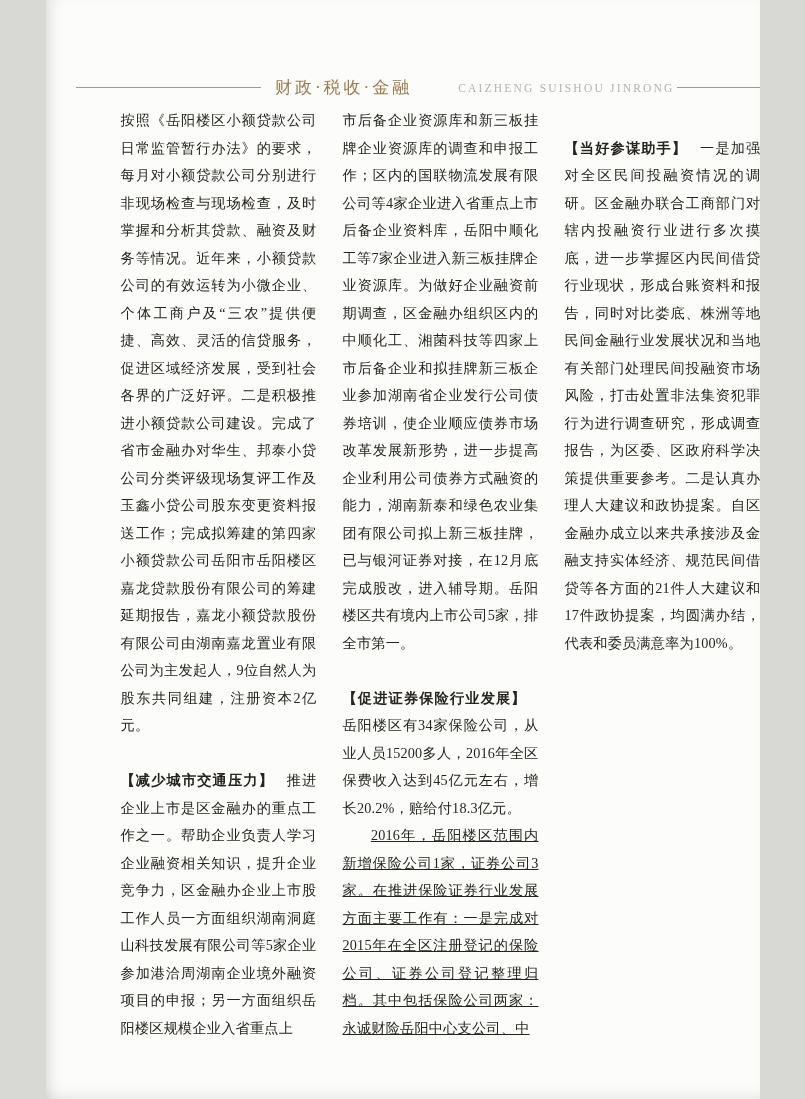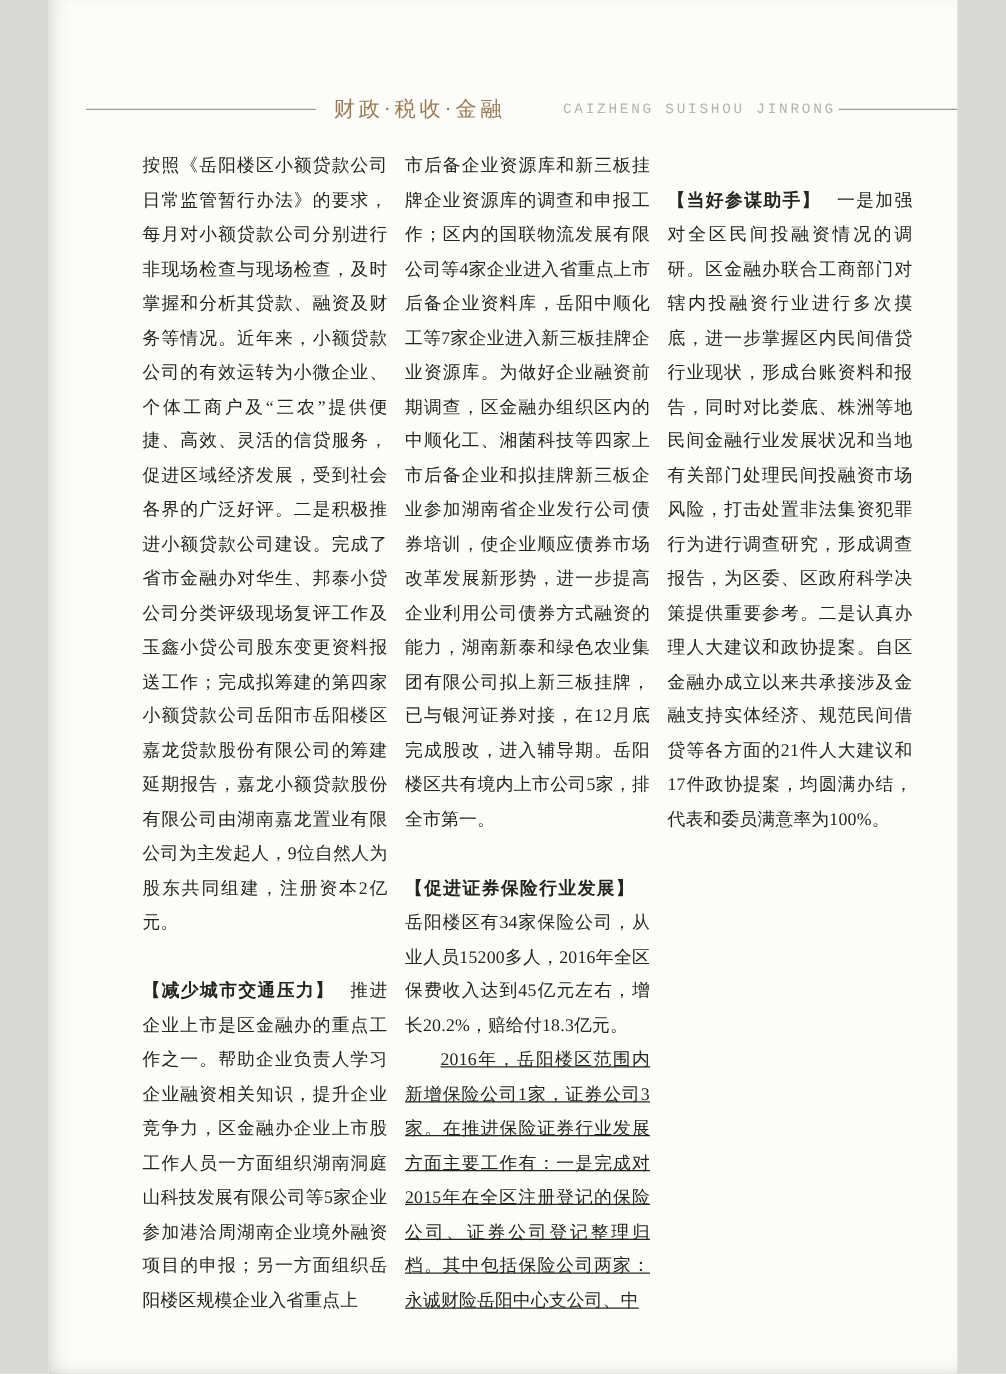--- a/index.html
+++ b/index.html
@@ -9,21 +9,20 @@
   }
   .page {
     position: relative;
     width: 714px;
     height: 1099px;
     margin: 0 auto;
     background: #fcfcfa;
     box-shadow: inset 12px 0 18px -12px rgba(0,0,0,.18),
                 inset 0 -12px 18px -12px rgba(0,0,0,.10);
     overflow: hidden;
-    padding-left: 13px;
   }
   .header {
     position: absolute;
     top: 76px;
     left: 30px;
     width: 745px;
     display: flex;
     align-items: center;
   }
   .rule { height: 1px; background: #9a9a96; }
@@ -31,38 +30,38 @@
   .rule.right { flex: 1; }
   .title {
     color: var(--titleAccent, #9d7b52);
     font-size: 17px;
     letter-spacing: 3px;
     margin-left: 14px;
     white-space: nowrap;
   }
   .pinyin {
     color: var(--subtitleColor, #b6b3ad);
-    font-family: Liberation Mono, monospace;
+    font-family: Liberation Serif, serif;
     font-size: 11.5px;
     letter-spacing: 2.2px;
     margin: 0 2px 0 46px;
     white-space: nowrap;
   }
   .pageno {
     color: #3e3e3c;
     font-size: 20px;
     margin-left: 12px;
     letter-spacing: 1px;
   }
   .columns {
     position: absolute;
-    top: 120px;
+    top: 107px;
     left: 75px;
     display: flex;
-    gap: 14px;
+    gap: 26px;
   }
   .col { width: 196px; }
   .para {
     margin: 0;
     font-size: 14.2px;
     line-height: 27.5px;
     color: var(--bodyColor, #26241f);
     text-align: justify;
     letter-spacing: .2px;
   }

